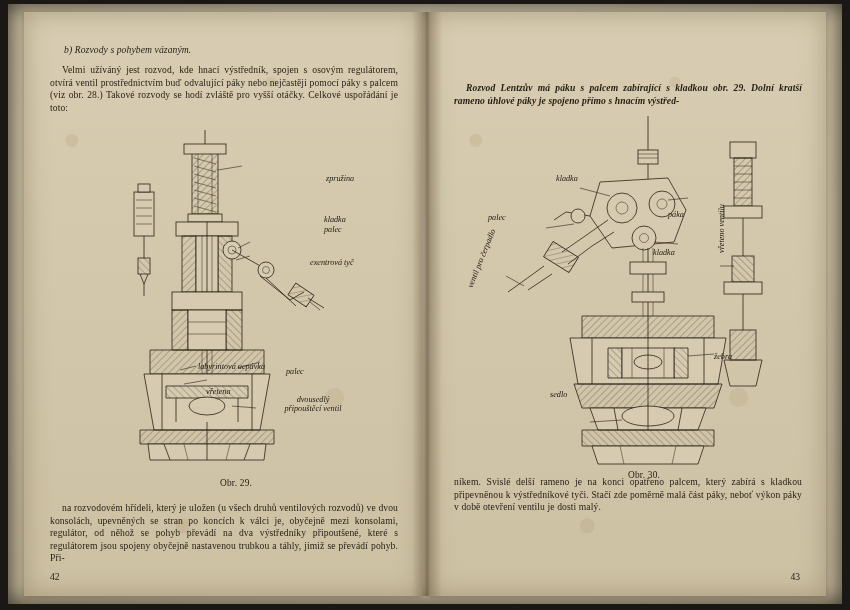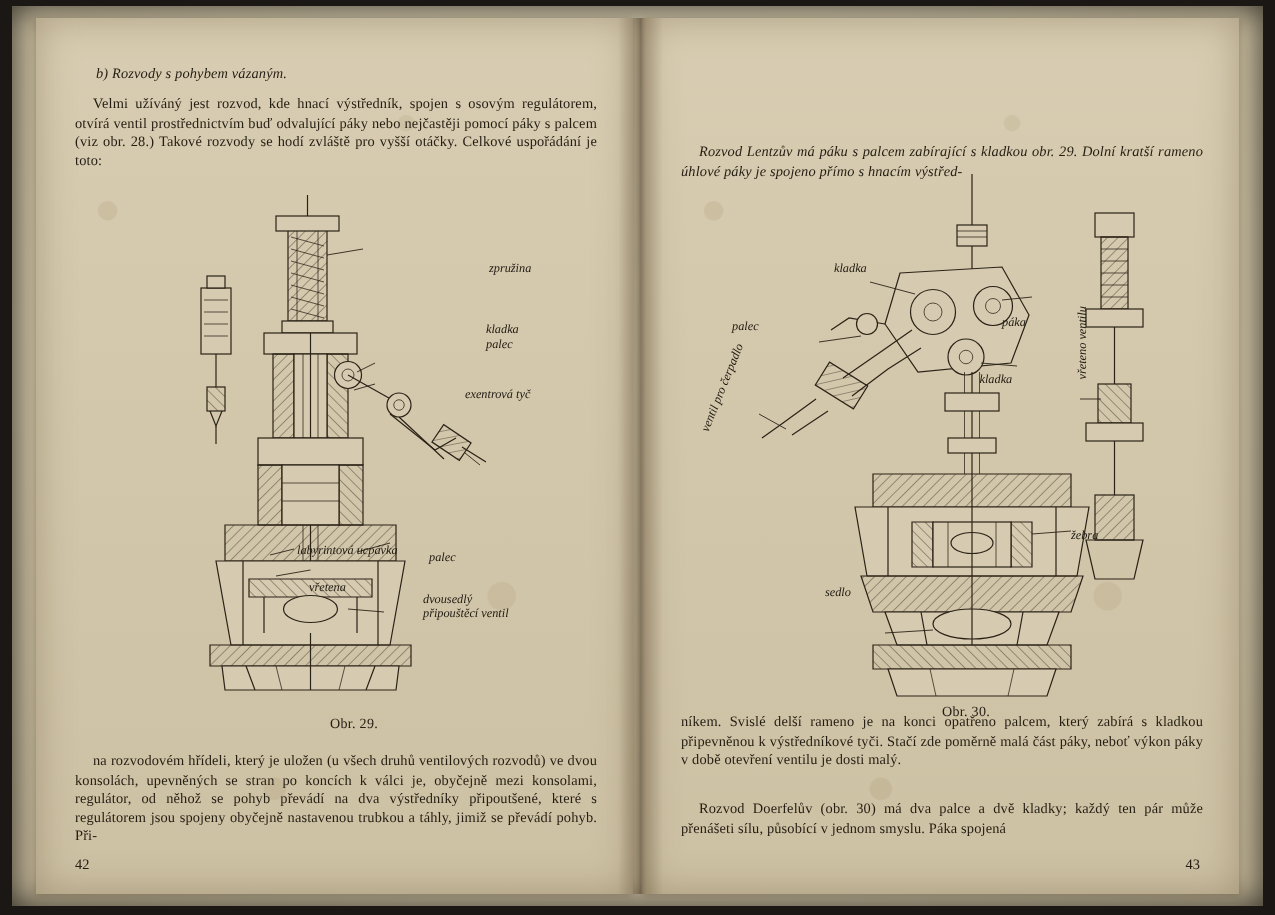--- a/index.html
+++ b/index.html
@@ -212,37 +212,37 @@
         </svg>
       </div>
 
       <span class="lbl" style="left:302px; top:162px;">zpružina</span>
       <span class="lbl" style="left:300px; top:203px;">kladka</span>
       <span class="lbl" style="left:300px; top:213px;">palec</span>
       <span class="lbl" style="left:286px; top:246px;">exentrová tyč</span>
       <span class="lbl" style="left:174px; top:350px;">labyrintová ucpávka</span>
       <span class="lbl" style="left:182px; top:375px;">vřetena</span>
       <span class="lbl" style="left:262px; top:355px;">palec</span>
-      <span class="lbl" style="left:258px; top:383px; width:62px; white-space:normal;">dvousedlý připouštěcí ventil</span>
+      <span class="lbl" style="left:258px; top:383px; width:62px; white-space:normal;text-align:center;">dvousedlý připouštěcí ventil</span>
 
       <div class="figcap" style="left:196px; top:466px;">Obr. 29.</div>
 
       <div class="col" style="left:26px; top:490px; width:348px;">
         <p class="indent">na rozvodovém hřídeli, který je uložen (u všech druhů ventilových rozvodů) ve dvou konsolách, upevněných se stran po koncích k válci je, obyčejně mezi konsolami, regulátor, od něhož se pohyb převádí na dva výstředníky připoutšené, které s regulátorem jsou spojeny obyčejně nastavenou trubkou a táhly, jimiž se převádí pohyb. Při-</p>
       </div>
 
       <div class="folio l">42</div>
     </div>
 
     <div class="page right">
       <div class="grain"></div>
       <div class="edge-dark"></div>
 
 
-      <div class="col" style="left:26px; top:84px; width:348px;">
+      <div class="col" style="left:26px; top:70px; width:348px;font-weight:bold;">
         <p class="indent ital">Rozvod Lentzův má páku s palcem zabírající s kladkou obr. 29. Dolní kratší rameno úhlové páky je spojeno přímo s hnacím výstřed-</p>
       </div>
 
       <div class="fig" style="left:34px; top:104px; width:348px; height:352px;">
         <svg width="348" height="352" viewBox="0 0 348 352">
 
           <line class="ln" x1="186" y1="0" x2="186" y2="34"></line>
           <rect class="white" x="176" y="34" width="20" height="14"></rect>
           <path class="ln-thin" d="M176,38 h20 M176,42 h20"></path>
           <line class="ln" x1="186" y1="48" x2="186" y2="66"></line>
@@ -318,22 +318,19 @@
       <span class="lbl rot270" style="left:46px; top:268px;">ventil pro čerpadlo</span>
       <span class="lbl rot90" style="left:298px; top:232px;">vřeteno ventilu</span>
       <span class="lbl" style="left:286px; top:340px;">žebra</span>
       <span class="lbl" style="left:122px; top:378px;">sedlo</span>
 
       <div class="figcap" style="left:200px; top:458px;">Obr. 30.</div>
 
       <div class="col" style="left:26px; top:464px; width:348px;">
         <p>níkem. Svislé delší rameno je na konci opatřeno palcem, který zabírá s kladkou připevněnou k výstředníkové tyči. Stačí zde poměrně malá část páky, neboť výkon páky v době otevření ventilu je dosti malý.</p>
       </div>
-      <div class="col" style="left:26px; top:522px; width:348px;">
-        <p class="indent">Rozvod Doerfelův (obr. 30) má dva palce a dvě kladky; každý ten pár může přenášeti sílu, působící v jednom smyslu. Páka spojená</p>
-      </div>
 
       <div class="folio r">43</div>
     </div>
 
     <div class="gutter"></div>
   </div>
 </div>
 
 </body></html>

